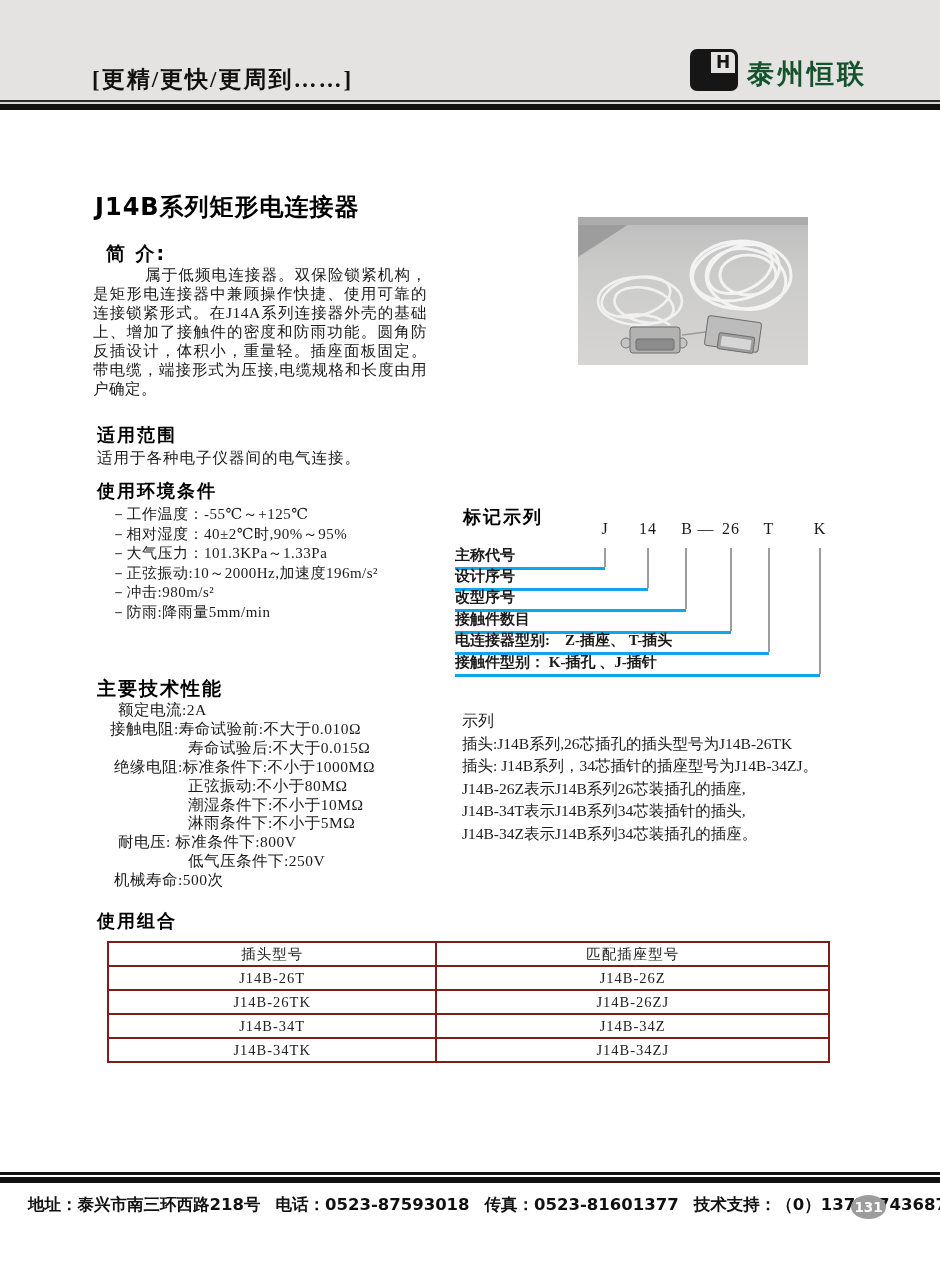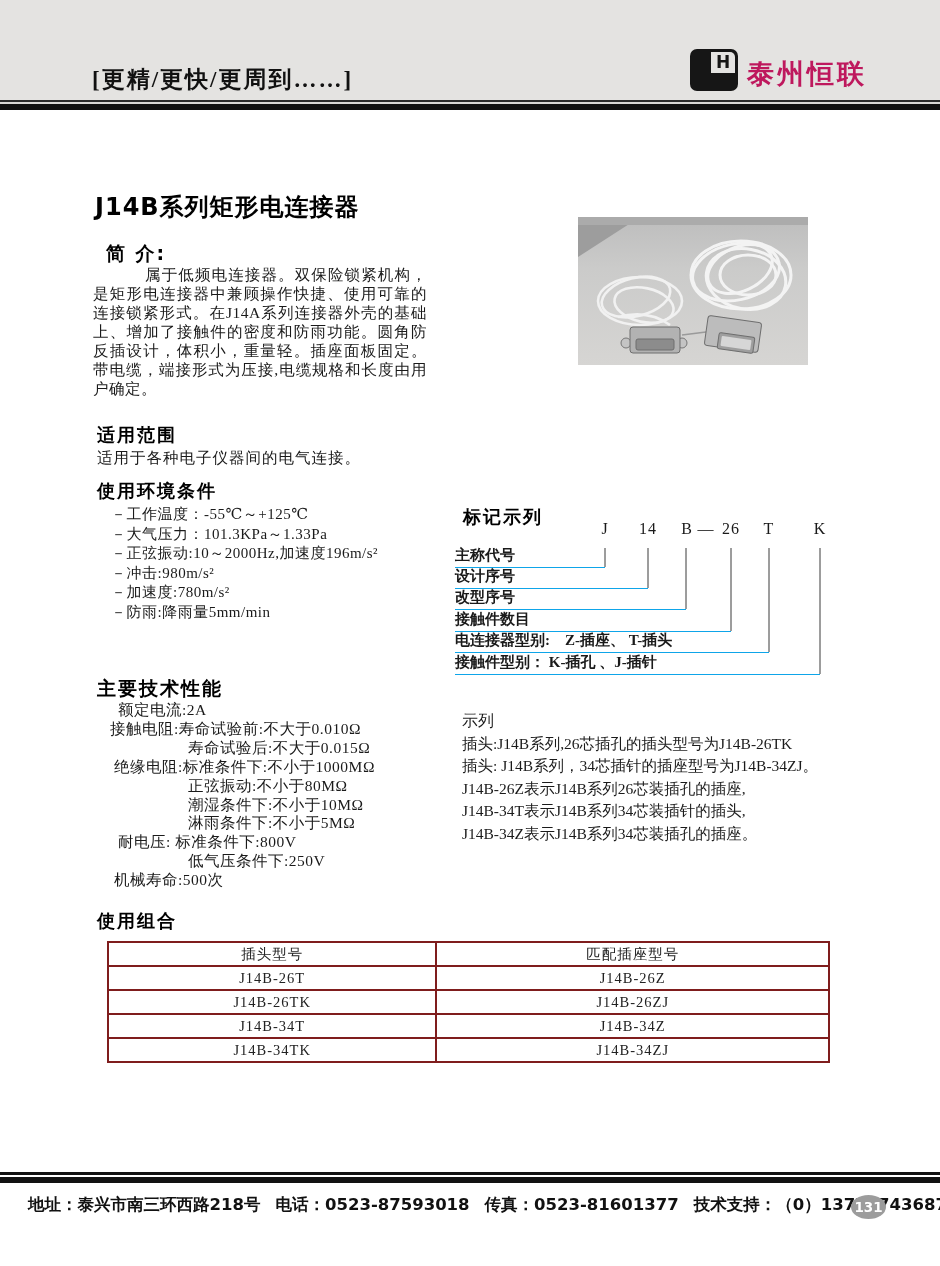--- a/index.html
+++ b/index.html
@@ -9,21 +9,21 @@
   
   .header{position:absolute;left:0;top:0;width:940px;height:100px;background:#e4e3e1;}
   .slogan{position:absolute;left:92px;top:64px;font-size:23px;font-weight:bold;
           letter-spacing:2px;color:#111;}
   .logo-tile{position:absolute;left:690px;top:49px;width:48px;height:42px;background:#161616;
              border-radius:7px;}
   .logo-notch{position:absolute;right:3px;top:3px;width:24px;height:21px;background:#e4e3e1;
               border-radius:0 5px 0 0;display:flex;align-items:center;justify-content:center;}
   .logo-h{font-family:"DejaVu Sans",sans-serif;font-weight:bold;font-size:17px;color:#161616;line-height:1;}
   .brand{position:absolute;left:747px;top:56px;font-family:"DejaVu Sans","Liberation Sans",sans-serif;
-         font-size:27px;font-weight:bold;letter-spacing:3px;color:#be185d;}
+         font-size:27px;font-weight:bold;letter-spacing:3px;color:#14532d;}
   .top-rule{position:absolute;left:0;top:100px;width:940px;height:10px;
             background:linear-gradient(to bottom,#2a2a2a 0 2px,#d8d7d5 2px 4px,#101010 4px 10px);}
 
   
   .h-title{position:absolute;left:95px;top:191px;font-family:"DejaVu Sans","Liberation Sans",sans-serif;
            font-size:24px;font-weight:bold;letter-spacing:1px;color:#000;}
   .h-sec{position:absolute;font-family:"DejaVu Sans","Liberation Sans",sans-serif;
          font-size:18px;font-weight:bold;letter-spacing:2px;color:#000;}
 
   
@@ -36,21 +36,21 @@
 
   
   .scope-head{left:97px;top:423px;}
   .scope-text{position:absolute;left:97px;top:448px;font-size:15.5px;letter-spacing:1px;}
   .env-head{left:97px;top:479px;}
   .env-list{position:absolute;left:111px;top:505px;font-size:15px;line-height:19.6px;letter-spacing:0.5px;}
 
   
   .mark-head{left:463px;top:505px;}
   .code-char{position:absolute;top:520px;transform:translateX(-50%);font-size:16px;letter-spacing:1px;}
-  .mark-row{position:absolute;left:455px;height:21px;border-bottom:1px solid #0ea5e9;
+  .mark-row{position:absolute;left:455px;height:21px;border-bottom:3px solid #0ea5e9;
             font-size:15px;font-weight:bold;white-space:nowrap;}
   .mark-lines{position:absolute;left:440px;top:518px;}
 
   
   .perf-head{left:97px;top:676px;font-size:19px;}
   .perf-list{position:absolute;left:0;top:701px;font-size:15.5px;line-height:18.9px;letter-spacing:0.5px;}
   .perf-list div{white-space:nowrap;}
   .ind-a{margin-left:114px;} .ind-b{margin-left:110px;} .ind-c{margin-left:118px;} .ind-d{margin-left:188px;}
 
   
@@ -136,24 +136,24 @@
 
   <div class="h-sec intro-head">简 介:</div>
   <div class="intro-text">属于低频电连接器。双保险锁紧机构，是矩形电连接器中兼顾操作快捷、使用可靠的连接锁紧形式。在J14A系列连接器外壳的基础上、增加了接触件的密度和防雨功能。圆角防反插设计，体积小，重量轻。插座面板固定。带电缆，端接形式为压接,电缆规格和长度由用户确定。</div>
 
   <div class="h-sec scope-head">适用范围</div>
   <div class="scope-text">适用于各种电子仪器间的电气连接。</div>
 
   <div class="h-sec env-head">使用环境条件</div>
   <div class="env-list">
     <div>－工作温度：-55℃～+125℃</div>
+    <div>－相对湿度：40±2℃时,90%～95%</div>
     <div>－大气压力：101.3KPa～1.33Pa</div>
     <div>－正弦振动:10～2000Hz,加速度196m/s²</div>
     <div>－冲击:980m/s²</div>
-    <div>－加速度:780m/s²</div>
     <div>－防雨:降雨量5mm/min</div>
   </div>
 
   <div class="h-sec mark-head">标记示列</div>
   <span class="code-char" style="left:605px">J</span>
   <span class="code-char" style="left:648px">14</span>
   <span class="code-char" style="left:687px">B</span>
   <span class="code-char" style="left:706px">—</span>
   <span class="code-char" style="left:731px">26</span>
   <span class="code-char" style="left:769px">T</span>

